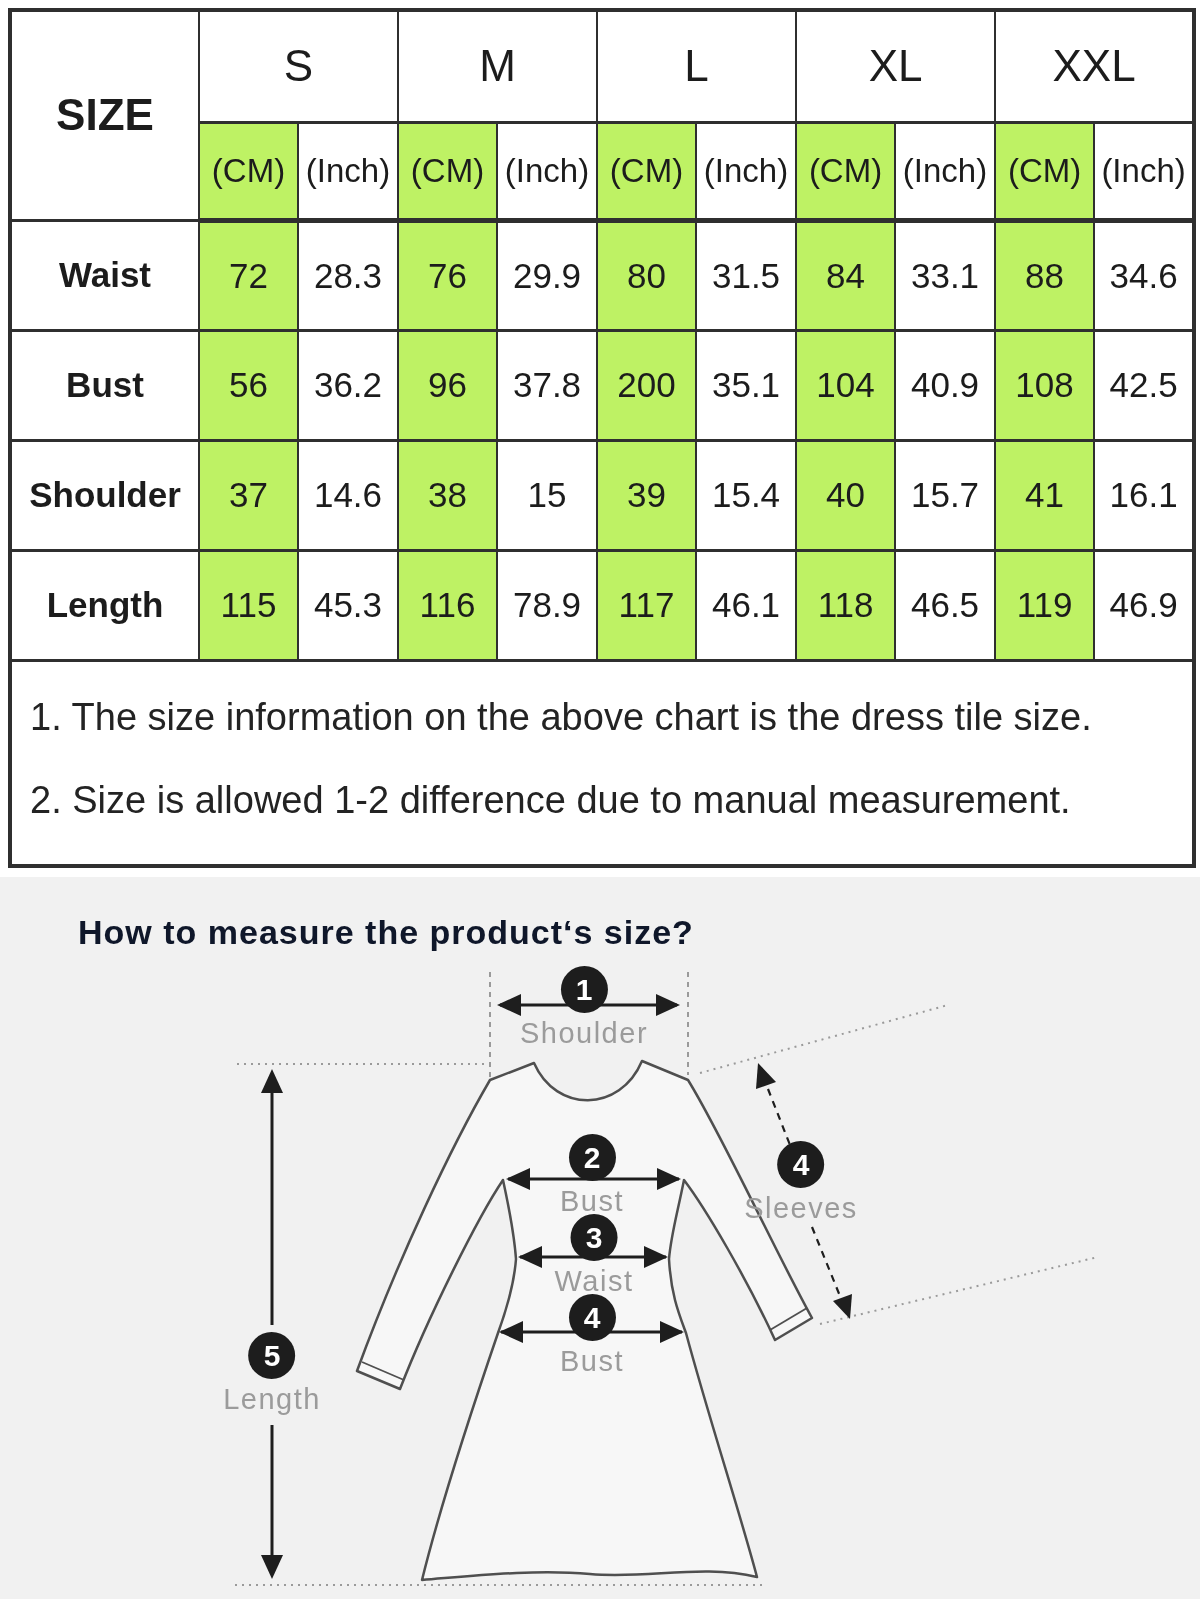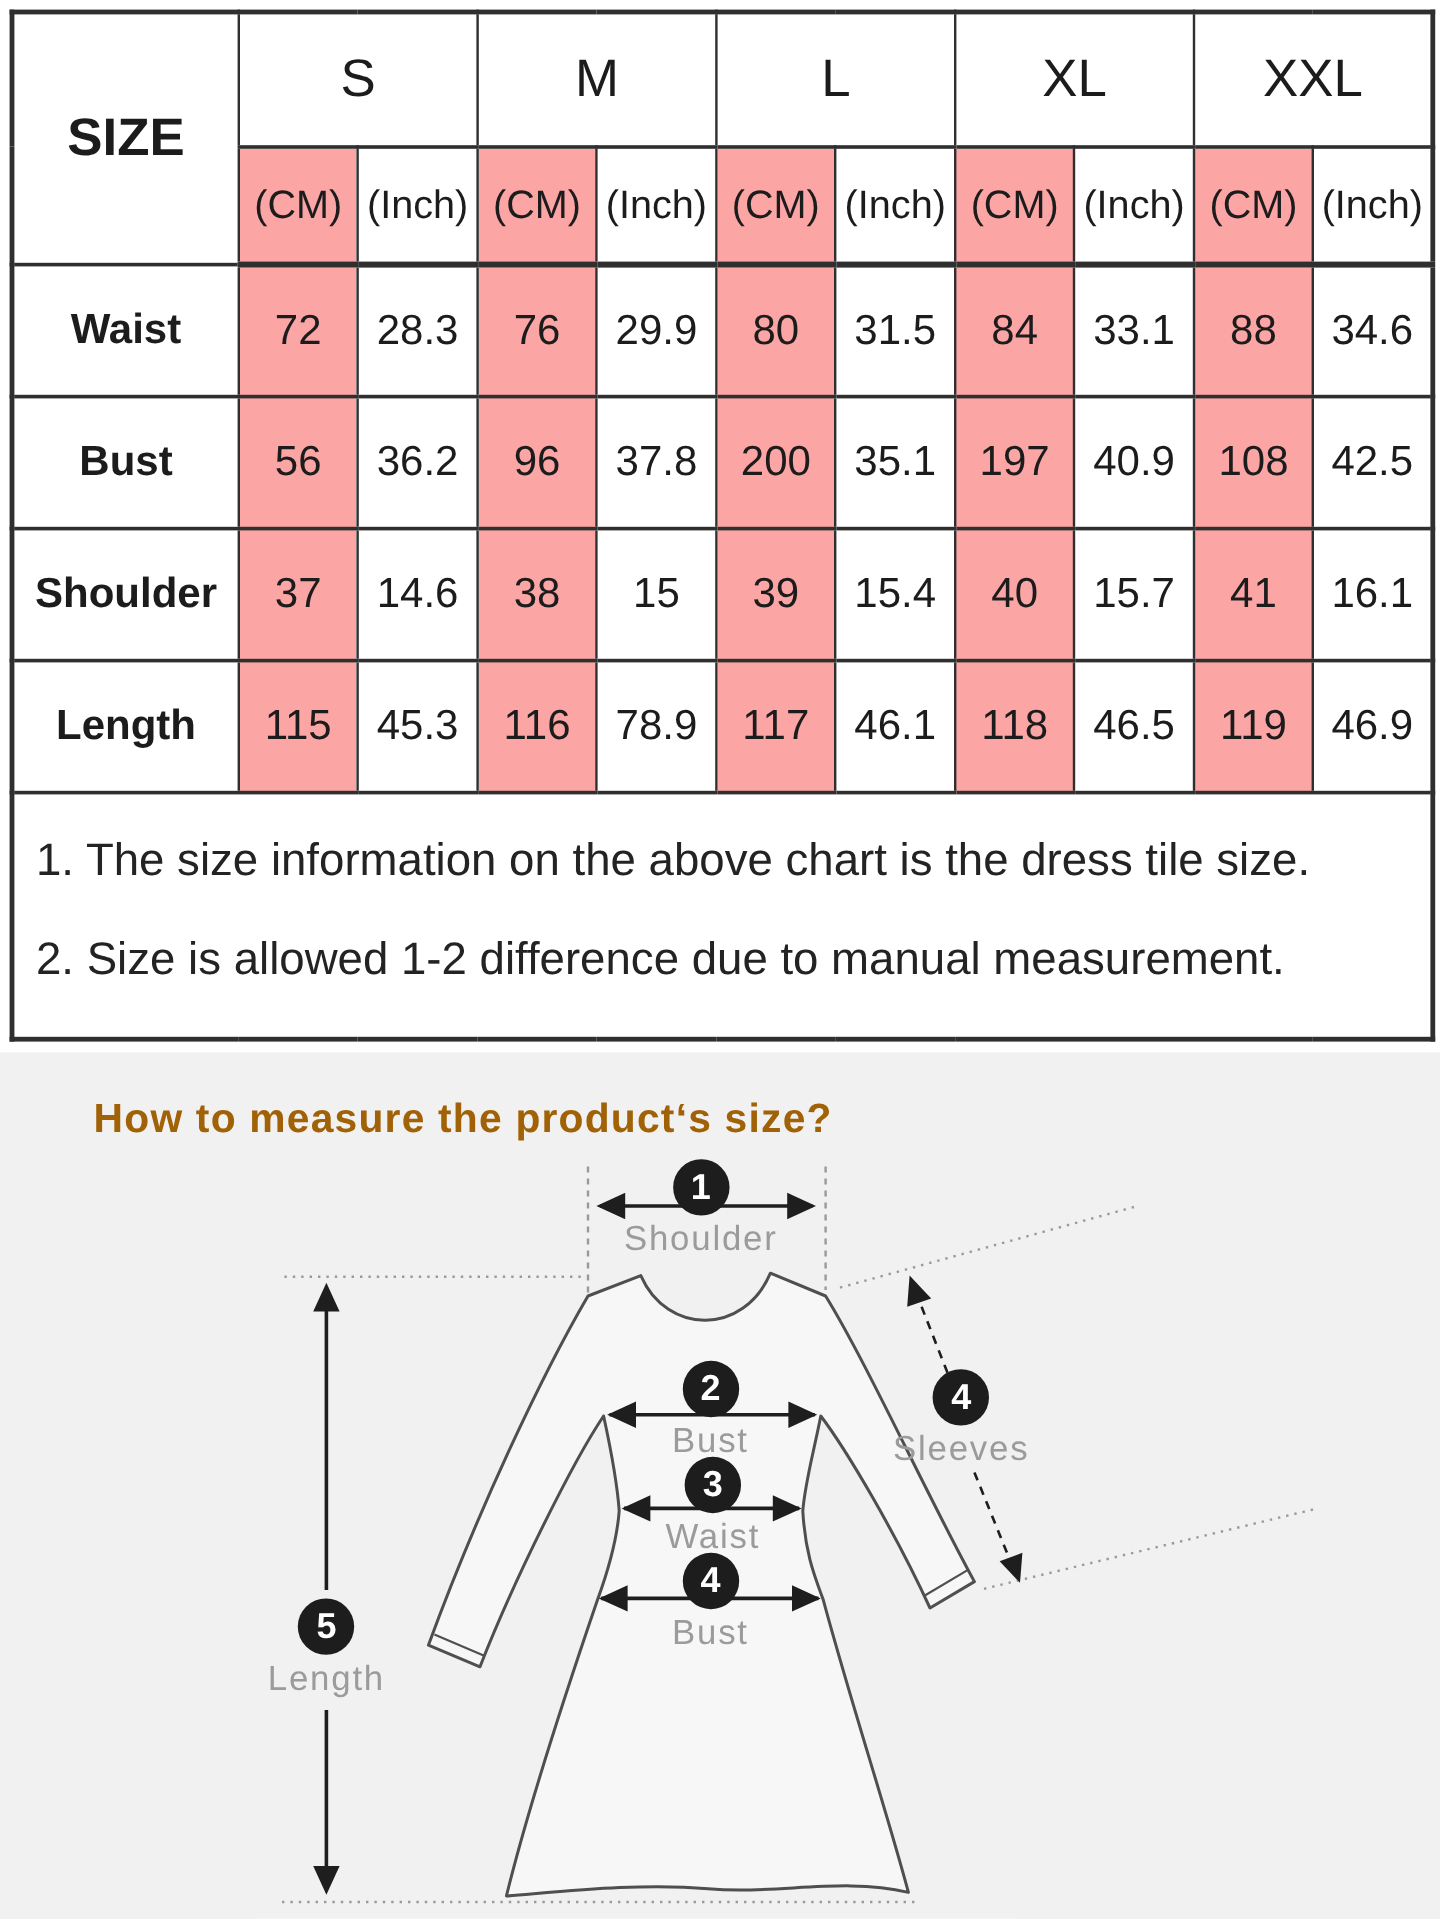--- a/index.html
+++ b/index.html
@@ -14,36 +14,36 @@
   table.size-chart td {
     border-left:2px solid #2f2f2f; border-right:2px solid #2f2f2f;
     border-top:3px solid #2f2f2f; border-bottom:3px solid #2f2f2f;
     text-align:center; vertical-align:middle; overflow:hidden;
   }
   tr.r-sizes td { height:112px; font-size:44px; }
   tr.r-units td { height:98px; font-size:33px; border-bottom:5px solid #2f2f2f; }
   tr.r-data  td { height:110px; font-size:35px; }
   td.corner  { font-weight:bold; font-size:42px; }
   td.rowlab  { font-weight:bold; font-size:31px; }
-  td.gray    { background:#fca5a5; }
+  td.gray    { background:#bef264; }
   tr.r-notes td {
     height:206px; text-align:left; vertical-align:top;
     padding:34px 22px 0 18px; font-size:38px; color:#232323;
   }
   .note-line { display:block; }
   .note-line + .note-line { margin-top:40px; }
 
   
   .guide {
     position:relative; width:1200px; height:724px; margin-top:9px;
     background:#f1f1f1;
   }
   .guide h2 {
     position:absolute; left:78px; top:36px;
-    font-size:34px; font-weight:bold; color:#a16207; letter-spacing:1px;
+    font-size:34px; font-weight:bold; color:#0f172a; letter-spacing:1px;
   }
   .diagram-svg { position:absolute; left:0; top:0; width:1200px; height:724px; }
 
   .pt { position:absolute; display:flex; flex-direction:column; align-items:center; transform:translateX(-50%); }
   .pt .num {
     width:47px; height:47px; border-radius:50%;
     background:#1d1d1d; color:#ffffff;
     font-size:30px; font-weight:bold; line-height:47px; text-align:center;
   }
   .pt .lbl { margin-top:4px; font-size:29px; color:#9b9b9b; letter-spacing:1.5px; white-space:nowrap; }
@@ -102,21 +102,21 @@
       <td>34.6</td>
     </tr>
     <tr class="r-data">
       <td class="rowlab">Bust</td>
       <td class="gray">56</td>
       <td>36.2</td>
       <td class="gray">96</td>
       <td>37.8</td>
       <td class="gray">200</td>
       <td>35.1</td>
-      <td class="gray">197</td>
+      <td class="gray">104</td>
       <td>40.9</td>
       <td class="gray">108</td>
       <td>42.5</td>
     </tr>
     <tr class="r-data">
       <td class="rowlab">Shoulder</td>
       <td class="gray">37</td>
       <td>14.6</td>
       <td class="gray">38</td>
       <td>15</td>

